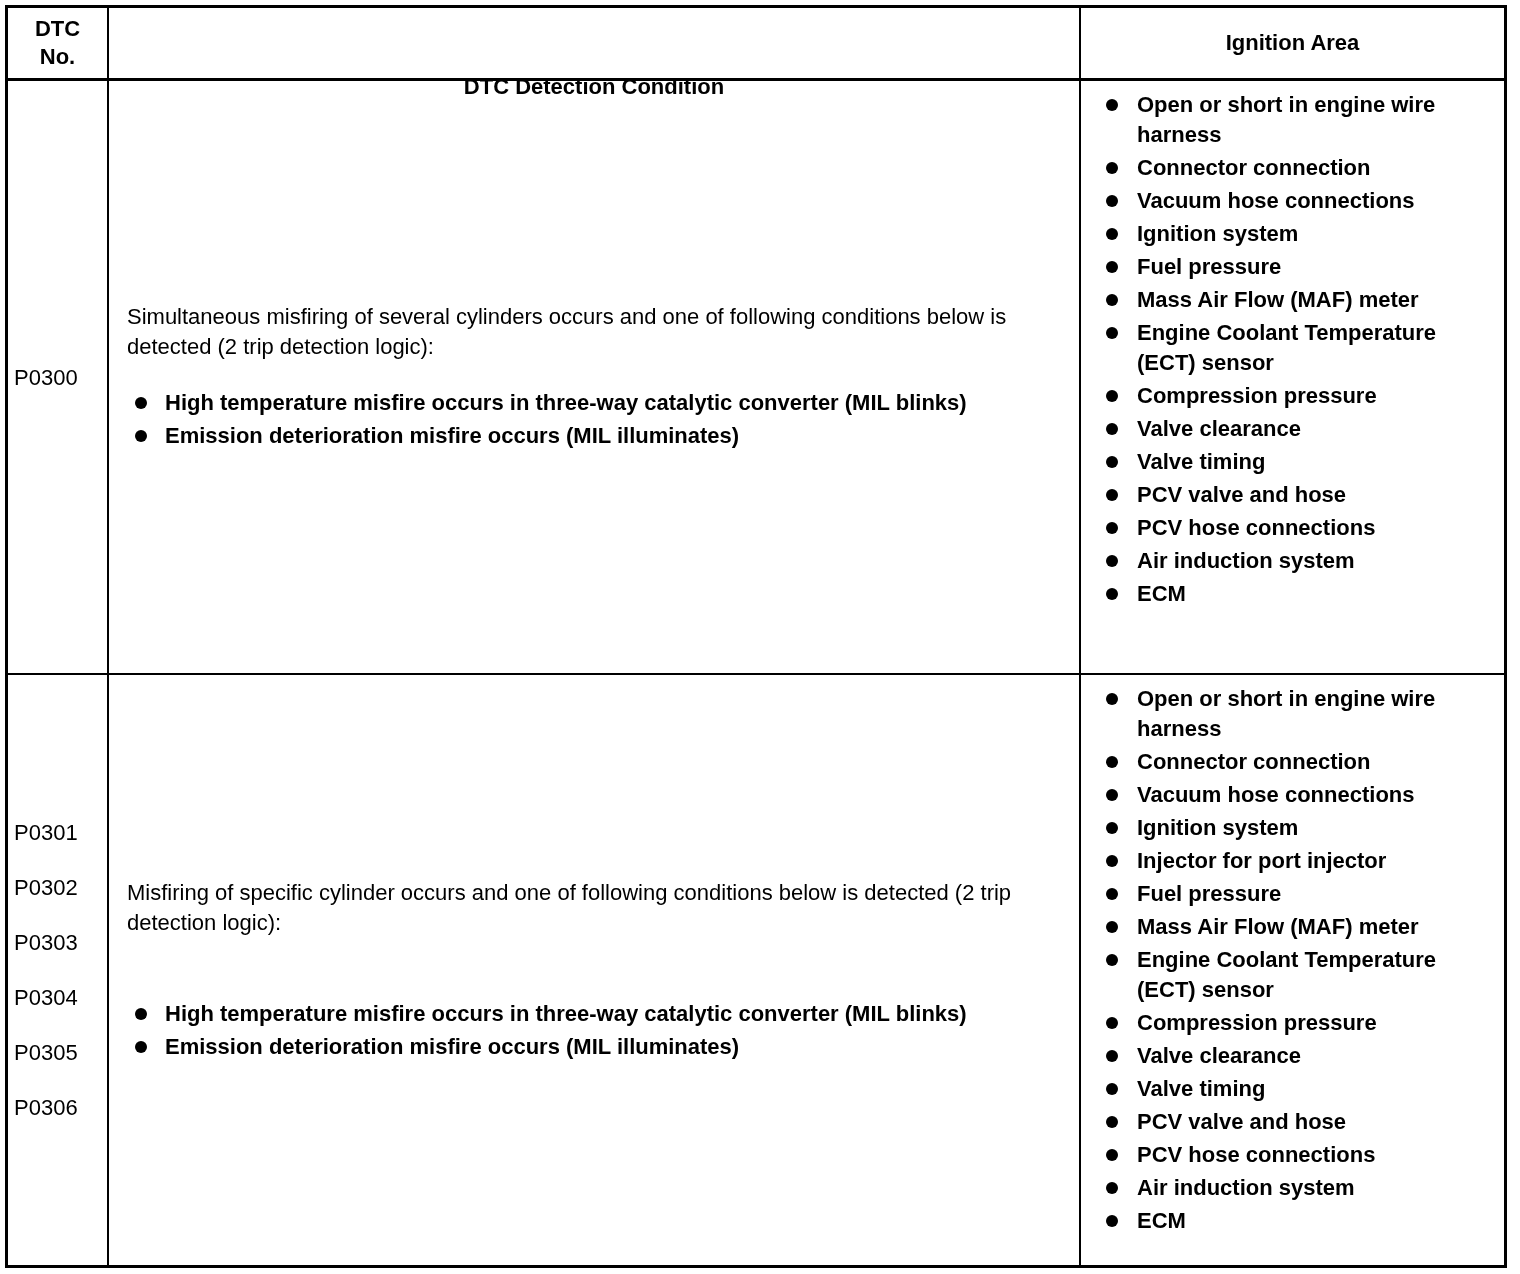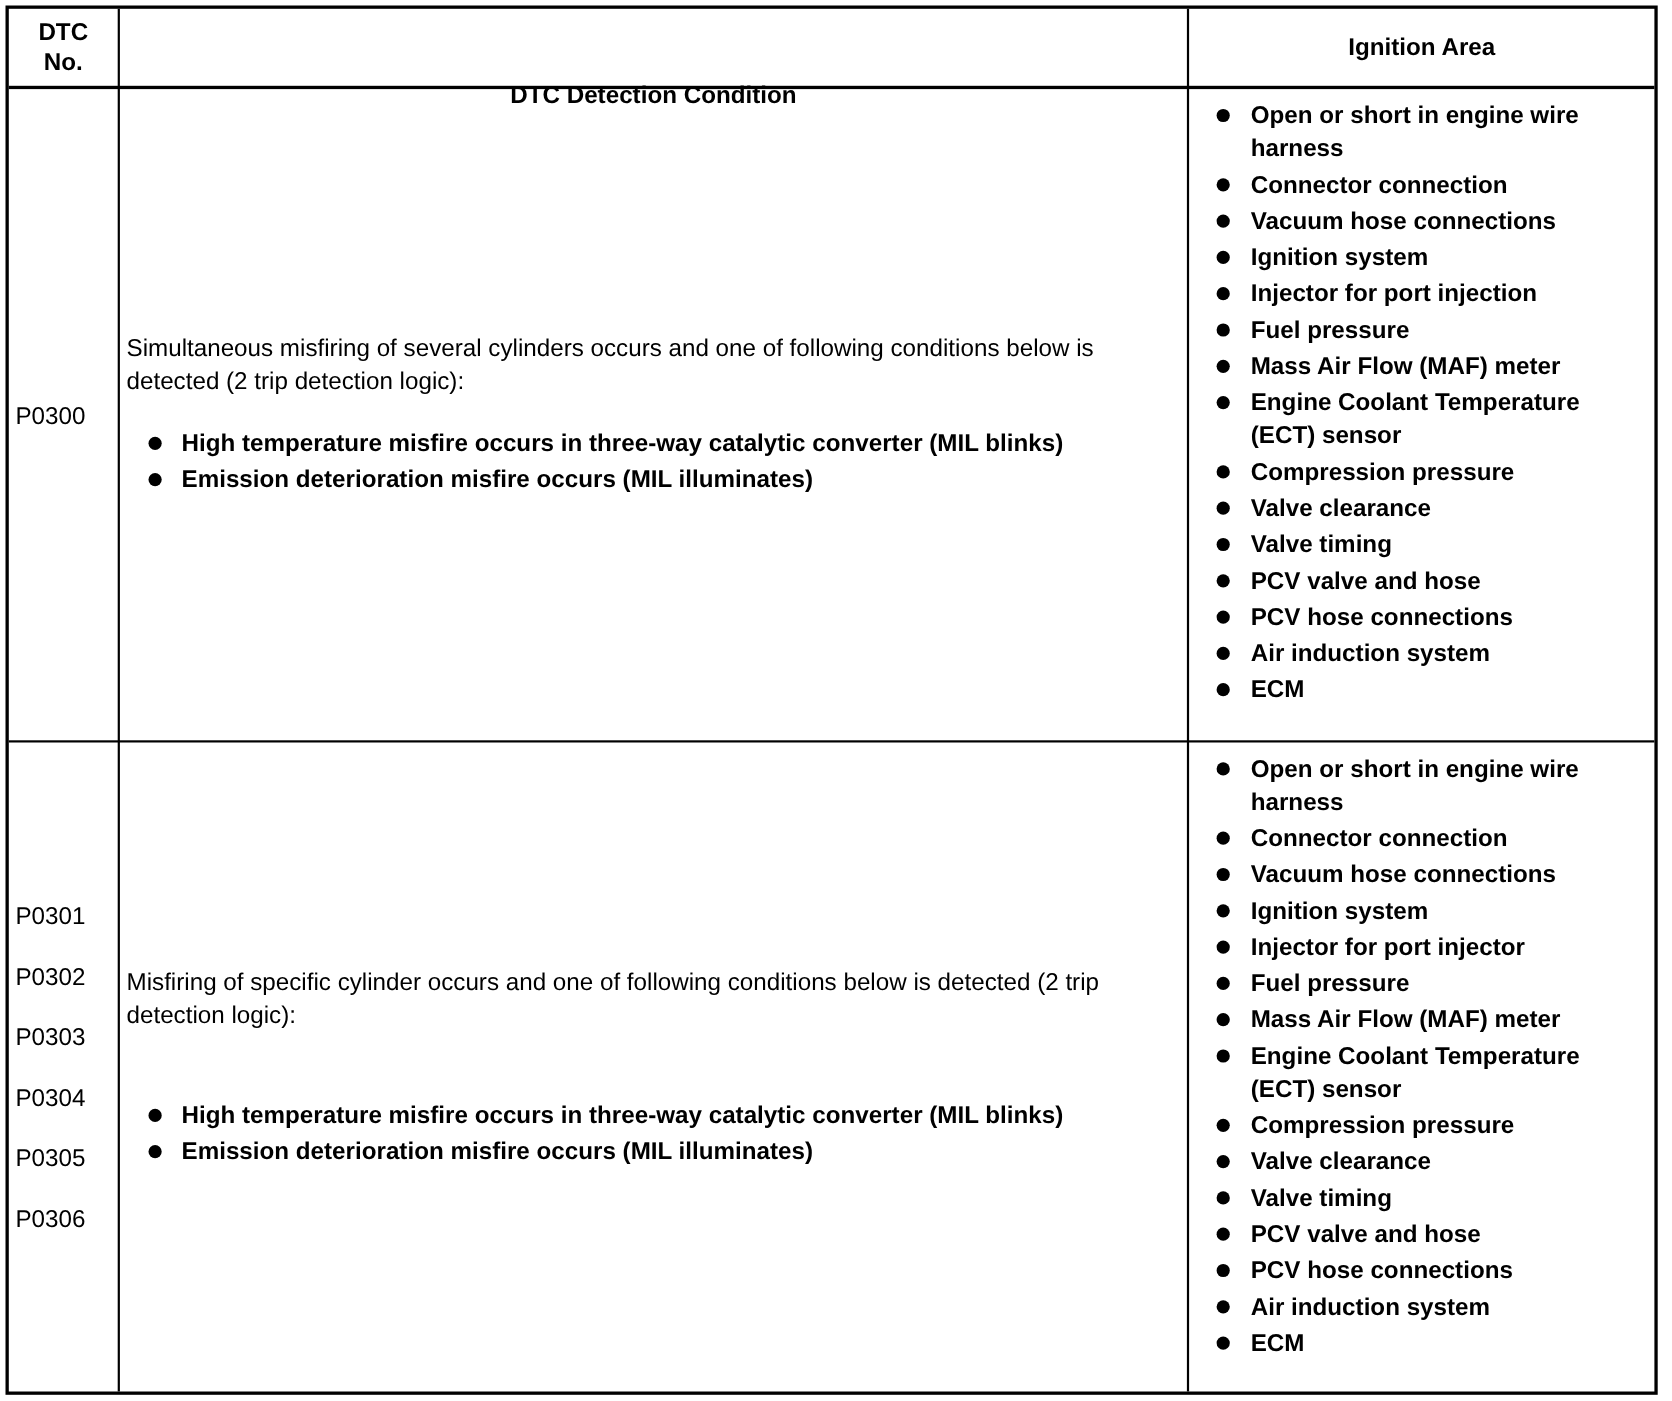--- a/index.html
+++ b/index.html
@@ -8,21 +8,21 @@
     position: absolute; left: 5px; top: 5px; width: 1502px; height: 1263px;
     border: 3px solid #000; box-sizing: border-box;
   }
   .col-div { position: absolute; top: 0; bottom: 0; width: 2px; background: #000; }
   .hdr-line { position: absolute; left: 0; right: 0; top: 70px; height: 3px; background: #000; }
   .row-line { position: absolute; left: 0; right: 0; top: 665px; height: 2px; background: #000; }
   .hdr { position: absolute; top: 0; height: 70px; display: flex; align-items: center; justify-content: center; text-align: center; font-weight: bold; font-size: 22px; line-height: 28px; }
   .dtc-cell { position: absolute; left: 0; width: 99px; display: flex; flex-direction: column; justify-content: center; padding-left: 6px; box-sizing: border-box; font-size: 22px; }
   .dtc-code { line-height: 55px; }
   .cond-cell { position: absolute; left: 101px; width: 970px; display: flex; flex-direction: column; justify-content: center; padding-left: 6px; padding-right: 8px; box-sizing: border-box; font-size: 22px; line-height: 30px; }
-  .cond-text { margin: 0 0 24px 0; }
+  .cond-text { margin: 0 0 24px 12px; }
   .cond-list, .trouble-list { list-style: none; margin: 0; padding: 0; font-weight: bold; }
   .cond-list li { position: relative; padding-left: 50px; line-height: 33px; }
   .cond-list li .bul { position: absolute; left: 20px; top: 11px; width: 12px; height: 12px; border-radius: 50%; background: #000; }
   .trouble-cell { position: absolute; left: 1073px; width: 423px; padding-top: 9px; box-sizing: border-box; font-size: 22px; }
   .trouble-list li { position: relative; padding-left: 56px; line-height: 30px; margin-bottom: 3px; padding-right: 10px; }
   .trouble-list li .bul { position: absolute; left: 25px; top: 9px; width: 12px; height: 12px; border-radius: 50%; background: #000; }
 </style>
 </head>
 <body>
 
@@ -48,21 +48,20 @@
       <li><span class="bul"></span><span>High temperature misfire occurs in three-way catalytic converter (MIL blinks)</span></li>
       <li><span class="bul"></span><span>Emission deterioration misfire occurs (MIL illuminates)</span></li>
     </ul>
   </div>
   <div class="trouble-cell" style="top:73px;height:592px;">
     <ul class="trouble-list">
       <li><span class="bul"></span><span>Open or short in engine wire harness</span></li>
       <li><span class="bul"></span><span>Connector connection</span></li>
       <li><span class="bul"></span><span>Vacuum hose connections</span></li>
       <li><span class="bul"></span><span>Ignition system</span></li>
-      <li><span class="bul"></span><span>Injector for port injection</span></li>
       <li><span class="bul"></span><span>Fuel pressure</span></li>
       <li><span class="bul"></span><span>Mass Air Flow (MAF) meter</span></li>
       <li><span class="bul"></span><span>Engine Coolant Temperature (ECT) sensor</span></li>
       <li><span class="bul"></span><span>Compression pressure</span></li>
       <li><span class="bul"></span><span>Valve clearance</span></li>
       <li><span class="bul"></span><span>Valve timing</span></li>
       <li><span class="bul"></span><span>PCV valve and hose</span></li>
       <li><span class="bul"></span><span>PCV hose connections</span></li>
       <li><span class="bul"></span><span>Air induction system</span></li>
       <li><span class="bul"></span><span>ECM</span></li>

